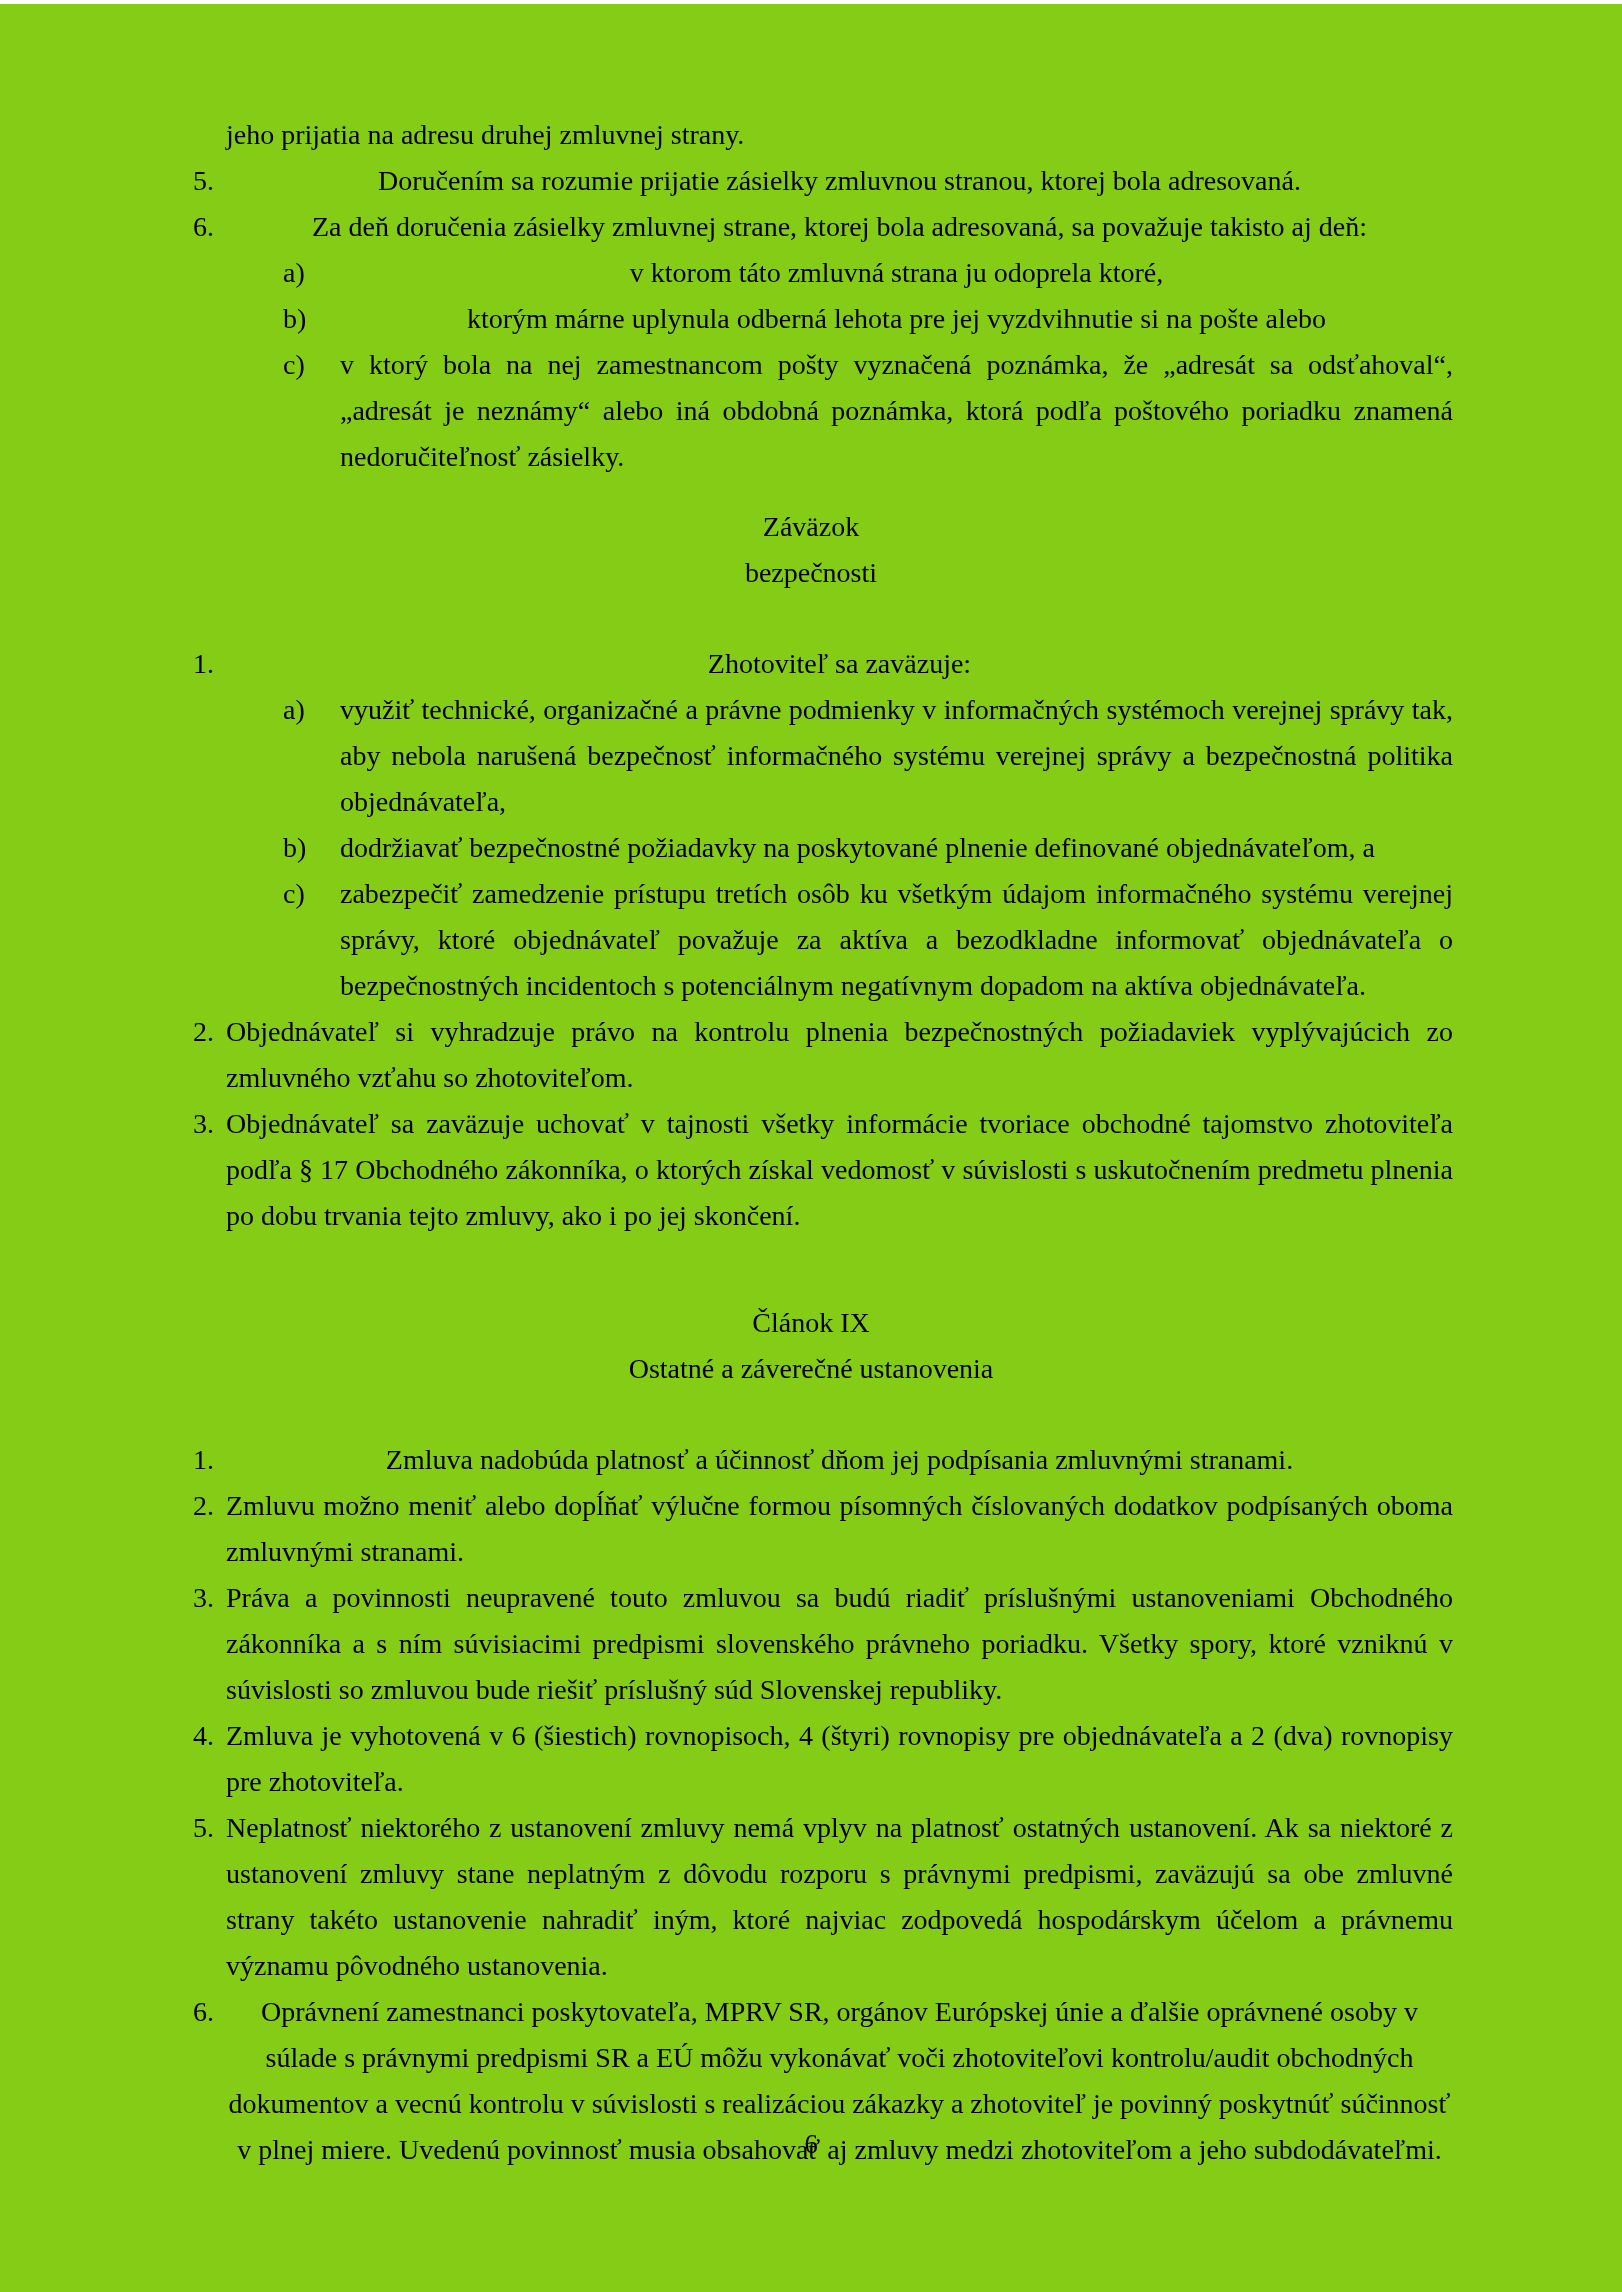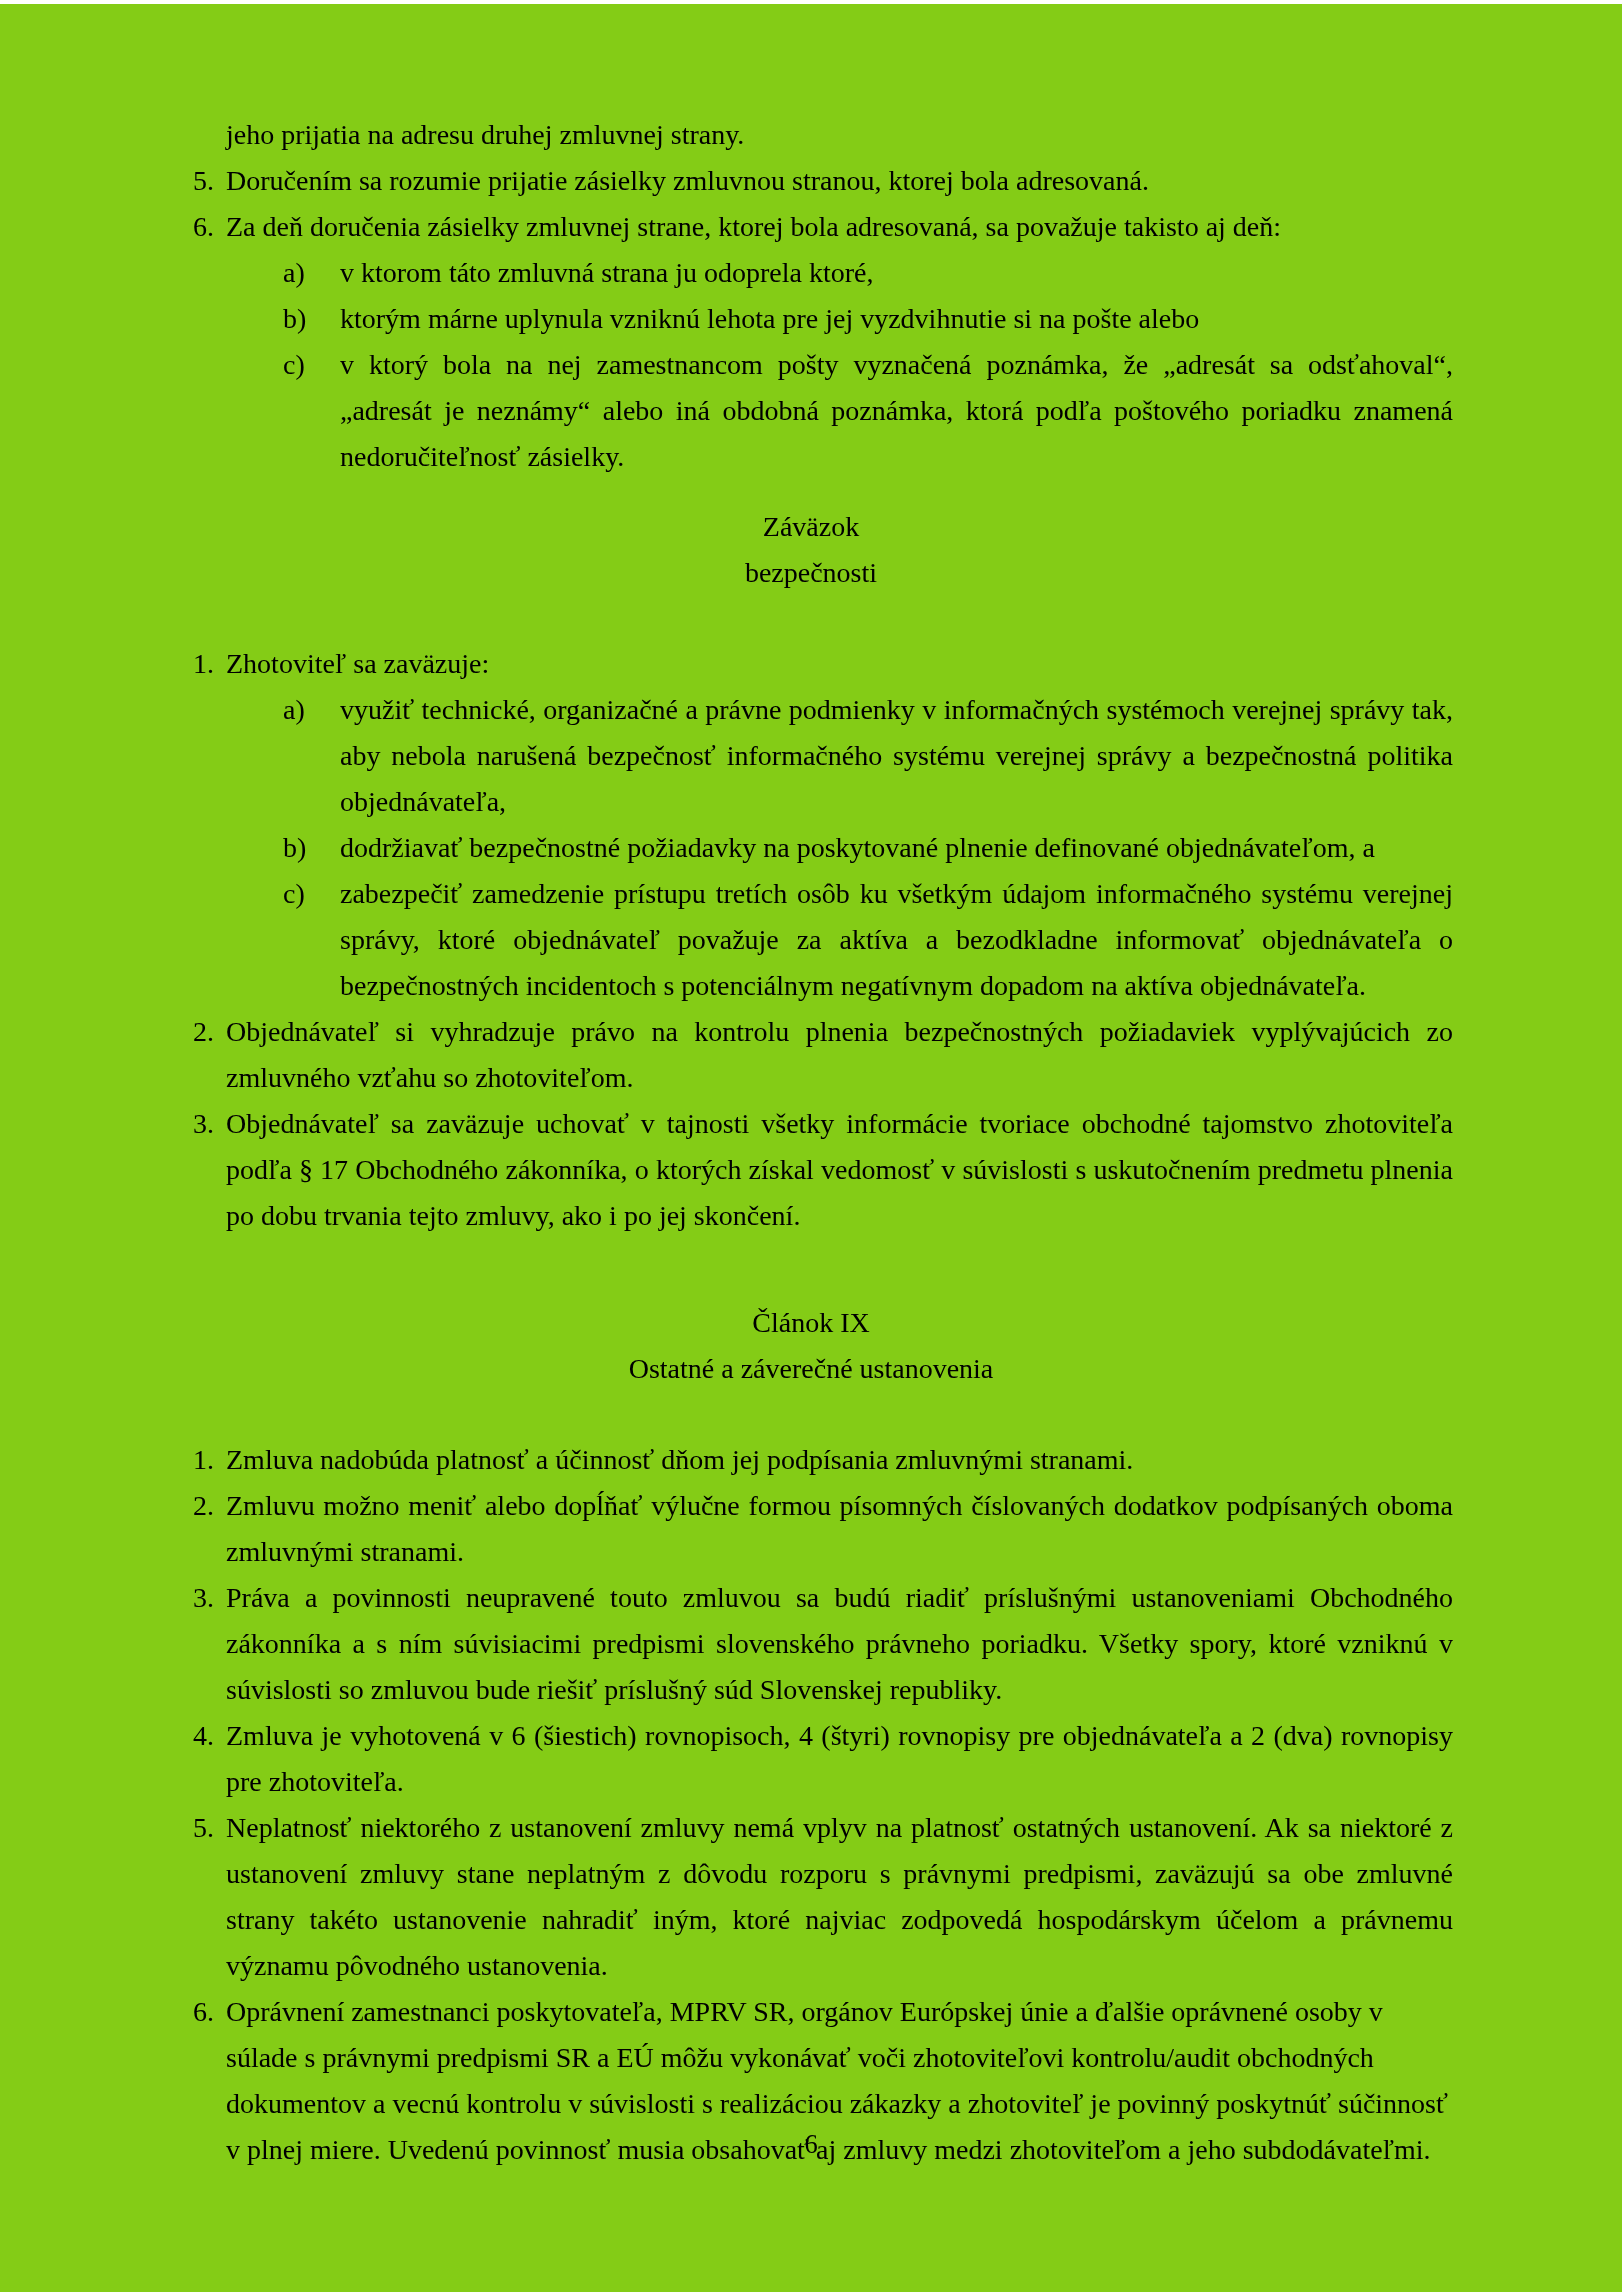--- a/index.html
+++ b/index.html
@@ -66,21 +66,21 @@
     position: absolute;
     left: 0;
     top: 0;
     width: 37px;
     text-align: left;
     font-size: 28px;
     line-height: 46px;
   }
 
   .justify { text-align: justify; text-justify: inter-word; }
-  .left { text-align: left; }
+  .left { text-align: center; }
 
   
   .heading-block {
     text-align: center;
     margin: 0;
   }
   .heading-line {
     font-size: 28px;
     line-height: 46px;
     font-weight: normal;
@@ -123,21 +123,21 @@
         <p class="para left">Za deň doručenia zásielky zmluvnej strane, ktorej bola adresovaná, sa považuje takisto aj deň:</p>
       </div>
 
       <div class="li2">
         <span class="marker">a)</span>
         <p class="para left">v ktorom táto zmluvná strana ju odoprela ktoré,</p>
       </div>
 
       <div class="li2">
         <span class="marker">b)</span>
-        <p class="para left">ktorým márne uplynula vzniknú lehota pre jej vyzdvihnutie si na pošte alebo</p>
+        <p class="para left">ktorým márne uplynula odberná lehota pre jej vyzdvihnutie si na pošte alebo</p>
       </div>
 
       <div class="li2">
         <span class="marker">c)</span>
         <p class="para justify">v ktorý bola na nej zamestnancom pošty vyznačená poznámka, že „adresát sa odsťahoval“, „adresát je neznámy“ alebo iná obdobná poznámka, ktorá podľa poštového poriadku znamená nedoručiteľnosť zásielky.</p>
       </div>
     </div>
 
     <div class="spacer-sm"></div>
 

